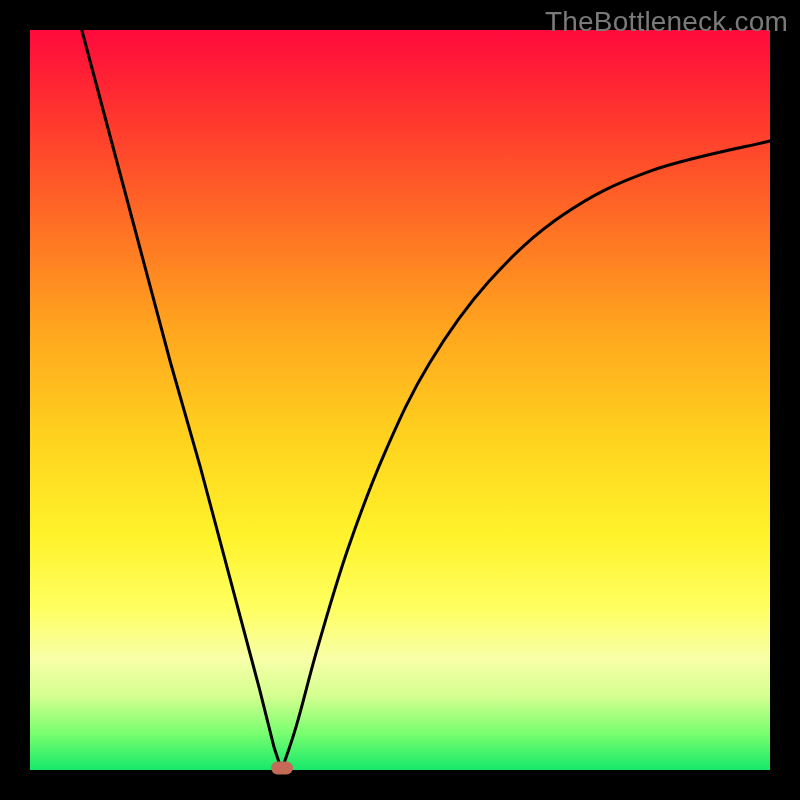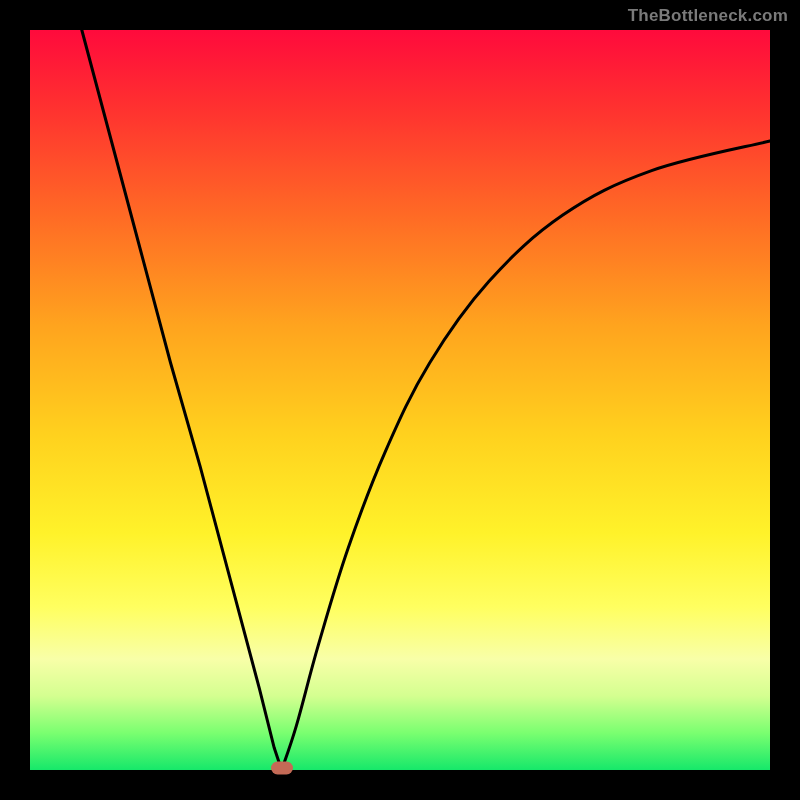--- a/index.html
+++ b/index.html
@@ -34,22 +34,22 @@
       #f8ffa8 85%,
       #d4ff90 90%,
       #7aff70 95%,
       #16e86a 100%);
   }
   .watermark {
     position: absolute;
     top: 6px;
     right: 12px;
     color: #7a7a7a;
-    font-size: 17px;
-    font-weight: 700;
+    font-size: 28px;
+    font-weight: 400;
     letter-spacing: 0.2px;
     text-align: center;
   }
   svg.curve {
     position: absolute;
     left: 30px;
     top: 30px;
     width: 740px;
     height: 740px;
     overflow: visible;

